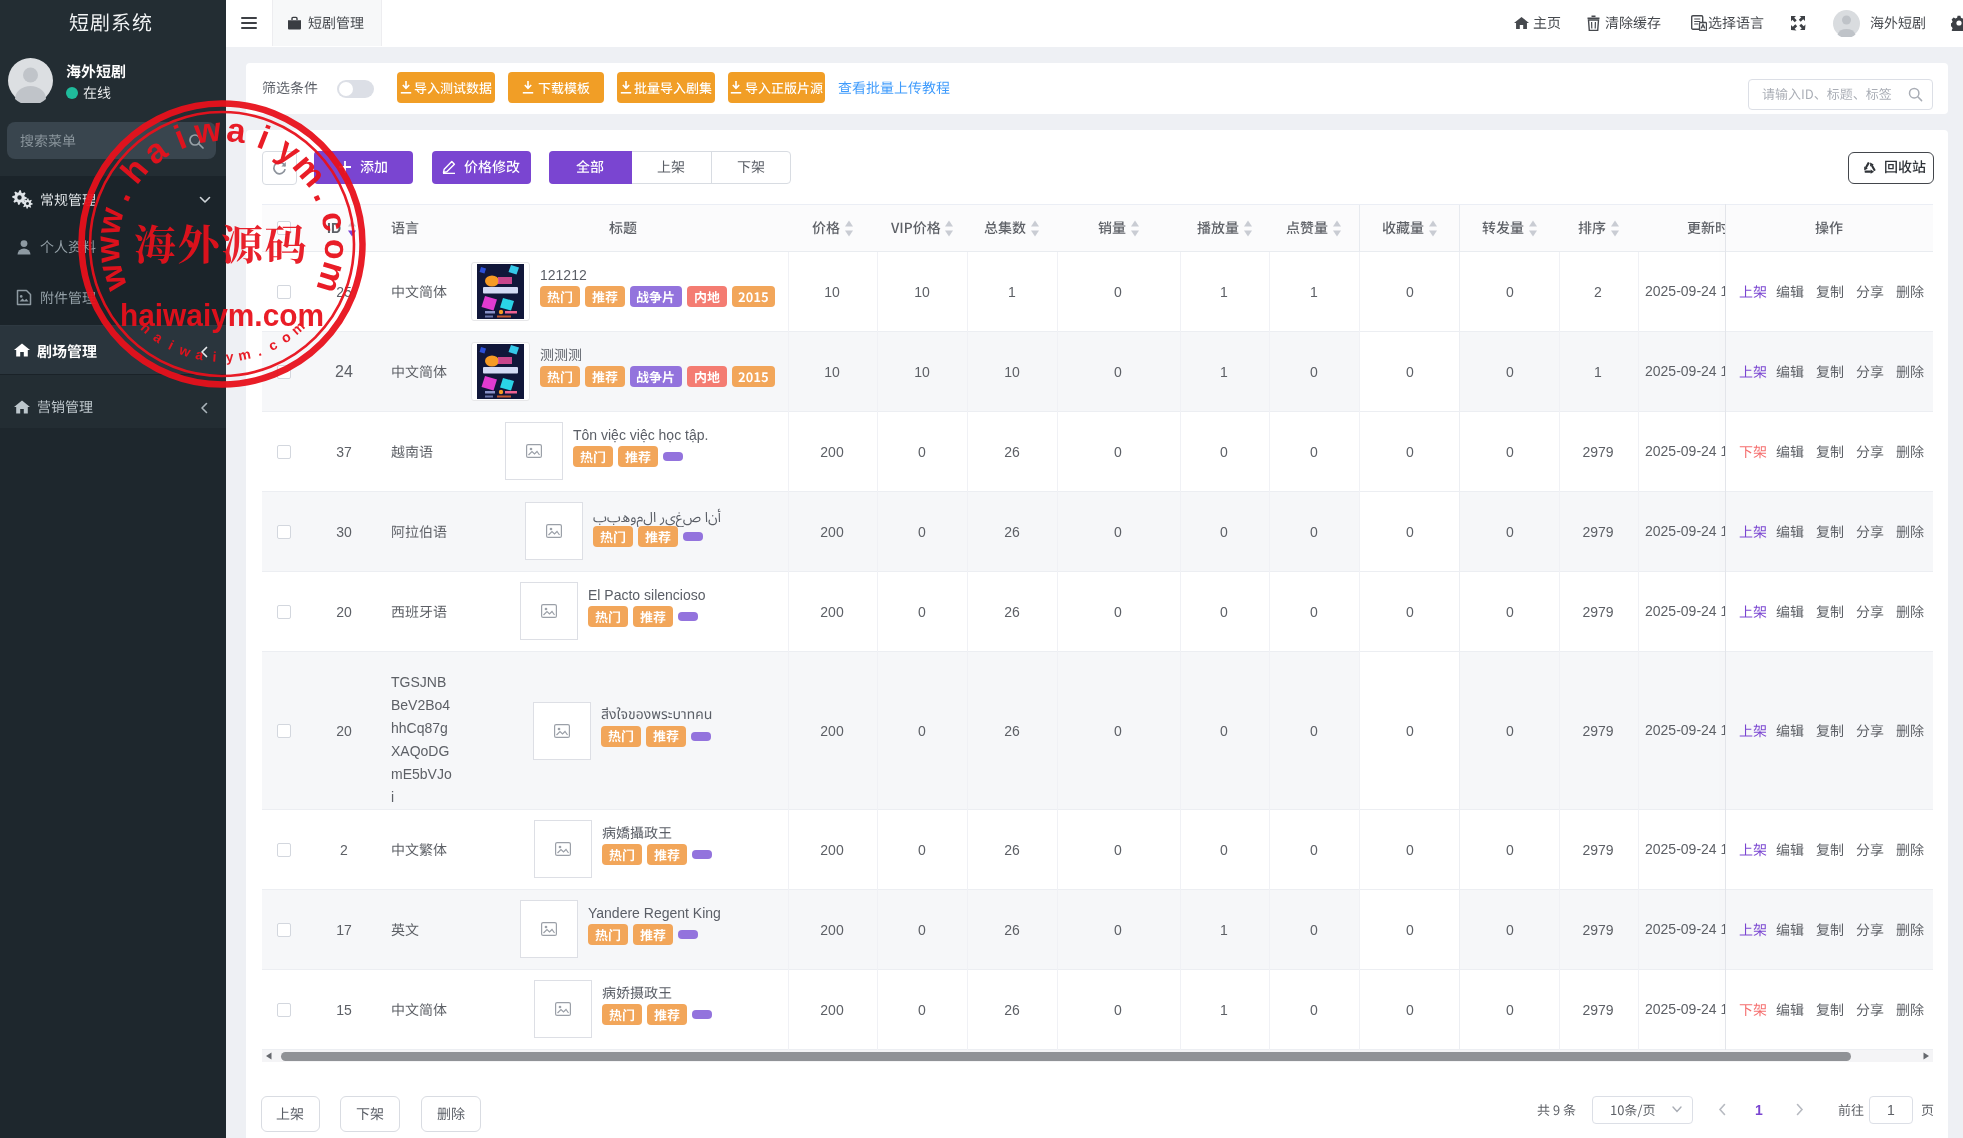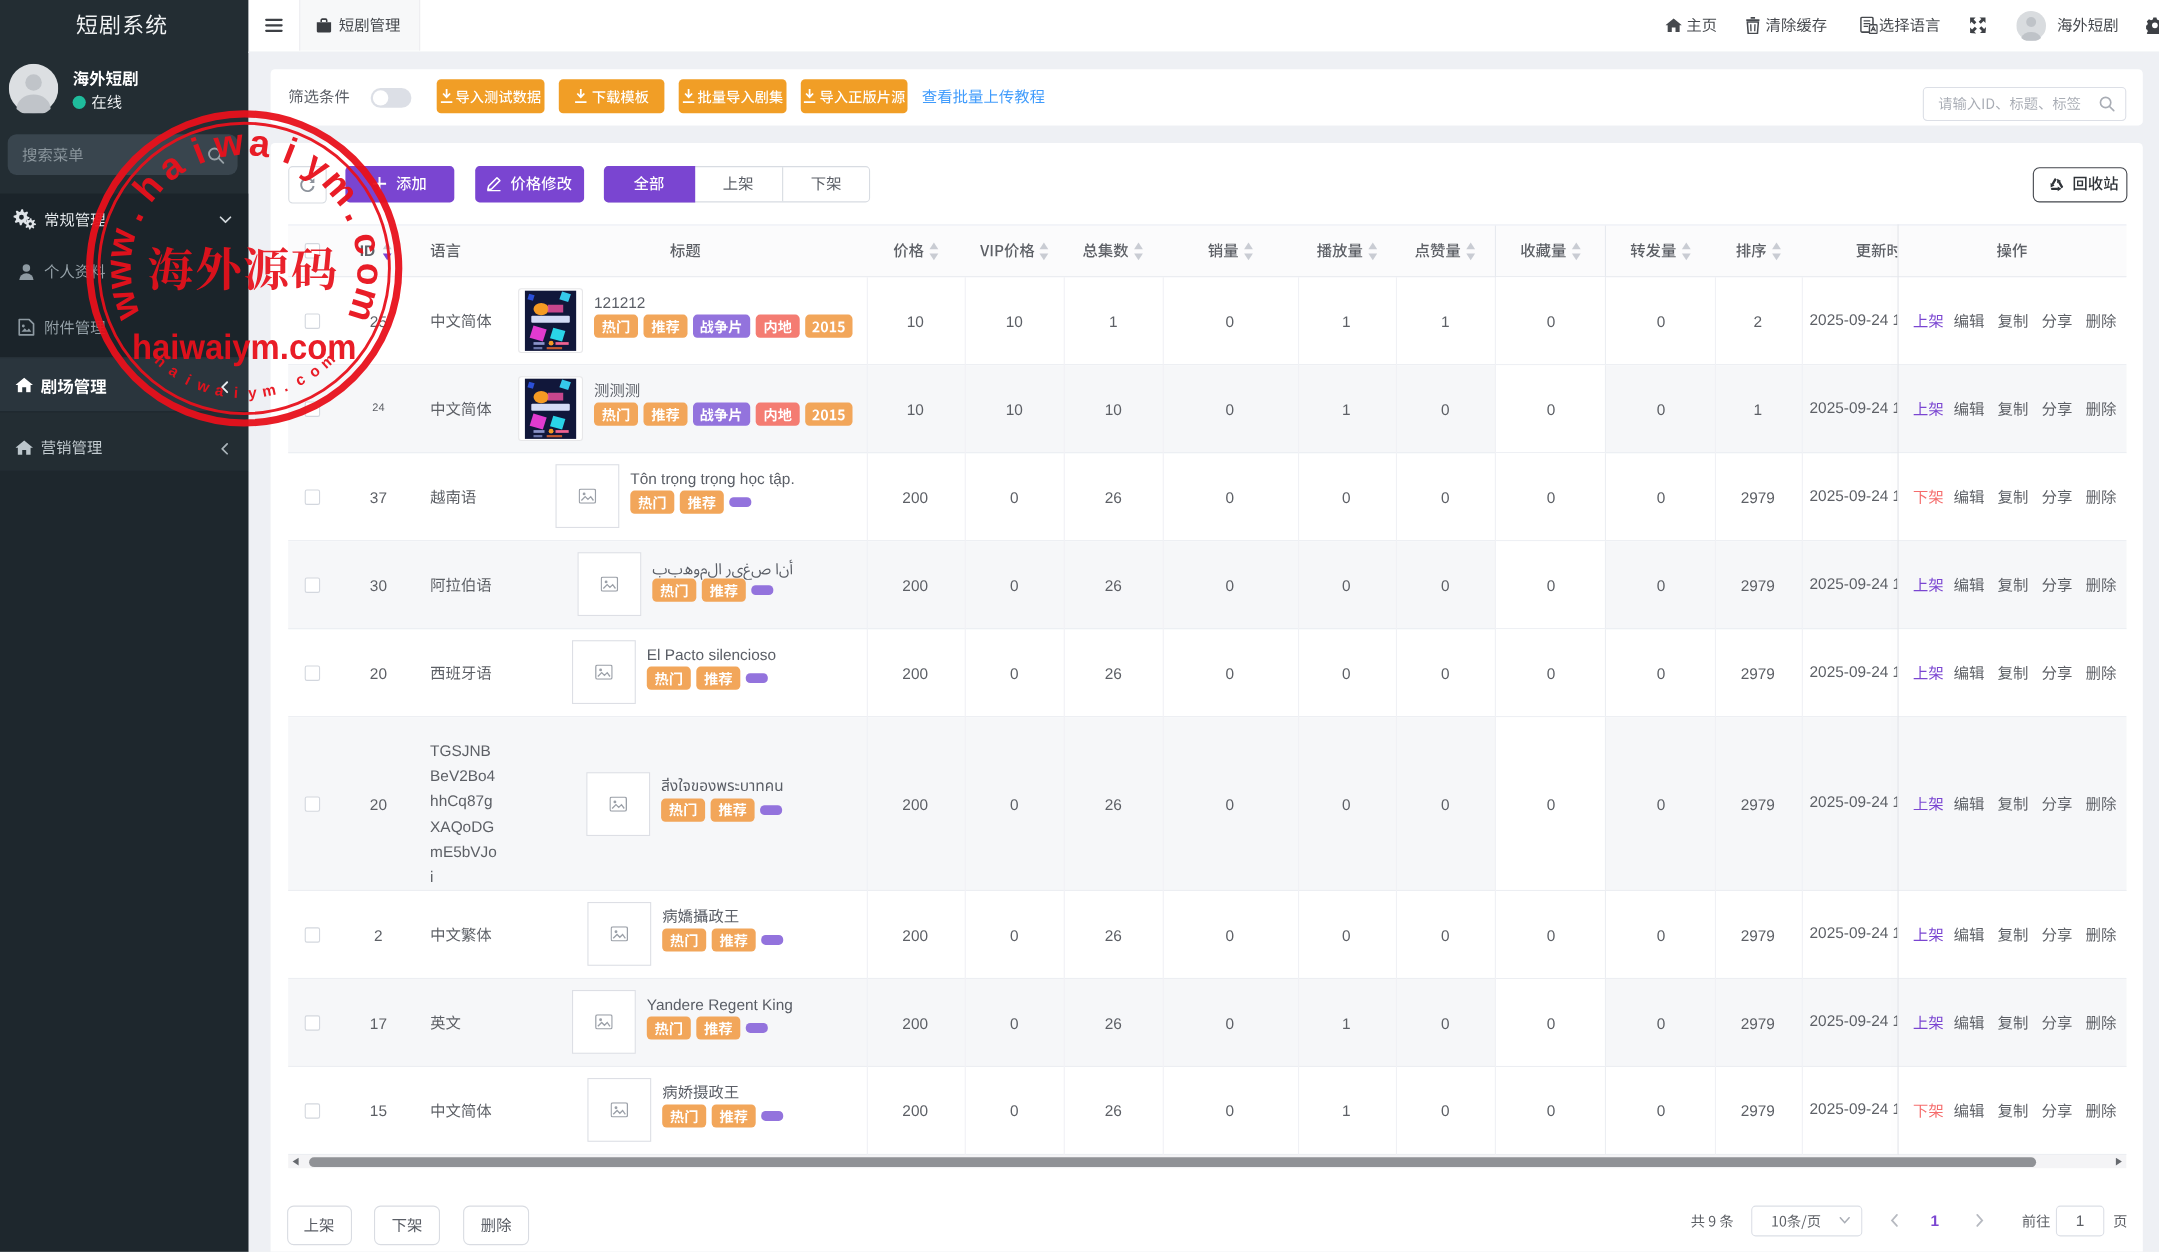--- a/index.html
+++ b/index.html
@@ -860,21 +860,21 @@
 <div style="position:absolute;font-size:14px;color:#5d6066;font-weight:400;font-family:Liberation Sans,sans-serif;line-height:18px;white-space:pre;left:1224px;top:283px;transform:translateX(-50%);">1</div>
 <div style="position:absolute;font-size:14px;color:#5d6066;font-weight:400;font-family:Liberation Sans,sans-serif;line-height:18px;white-space:pre;left:1314px;top:283px;transform:translateX(-50%);">1</div>
 <div style="position:absolute;font-size:14px;color:#5d6066;font-weight:400;font-family:Liberation Sans,sans-serif;line-height:18px;white-space:pre;left:1410px;top:283px;transform:translateX(-50%);">0</div>
 <div style="position:absolute;font-size:14px;color:#5d6066;font-weight:400;font-family:Liberation Sans,sans-serif;line-height:18px;white-space:pre;left:1510px;top:283px;transform:translateX(-50%);">0</div>
 <div style="position:absolute;font-size:14px;color:#5d6066;font-weight:400;font-family:Liberation Sans,sans-serif;line-height:18px;white-space:pre;left:1598px;top:283px;transform:translateX(-50%);">2</div>
 <div style="position:absolute;left:1645px;top:282px;width:80px;height:20px;overflow:hidden"><span style="font-family:'Liberation Sans',sans-serif;font-size:14px;color:#5d6066;white-space:pre">2025-09-24 10</span></div>
 <div style="position:absolute;left:262px;top:332px;width:1671px;height:80px;background:#f6f7f9"></div>
 <div style="position:absolute;left:262px;top:411px;width:1671px;height:1px;background:#eceef2"></div>
 <div style="position:absolute;left:1359px;top:332px;width:101px;height:79px;background:#ffffff;border-left:1px solid #eceef2;border-right:1px solid #eceef2;box-sizing:border-box"></div>
 <div style="position:absolute;left:277px;top:365px;width:14px;height:14px;border:1px solid #d3d7de;border-radius:2px;background:#fff;box-sizing:border-box"></div>
-<div style="position:absolute;font-size:10px;color:#5d6066;font-weight:400;font-family:Liberation Sans,sans-serif;line-height:18px;white-space:pre;left:344px;top:363px;transform:translateX(-50%);">24</div>
+<div style="position:absolute;font-size:16px;color:#5d6066;font-weight:400;font-family:Liberation Sans,sans-serif;line-height:18px;white-space:pre;left:344px;top:363px;transform:translateX(-50%);">24</div>
 <div style="position:absolute;left:391px;top:363px" class="">
     <svg width="56" height="19" viewBox="0 0 56 19" style="display:block">
       <g fill="#5d6066" transform="translate(0,14) scale(0.014000,-0.014000)">
         <use href="#g112" x="0"></use>
         <use href="#g113" x="1000"></use>
         <use href="#g114" x="2000"></use>
         <use href="#g115" x="3000"></use>
       </g>
     </svg>
   </div>
@@ -973,21 +973,21 @@
         <use href="#g37" x="2000"></use>
       </g>
     </svg>
   </div>
 <div style="position:absolute;left:505px;top:422px;width:58px;height:58px;background:#fff;border:1px solid #dddfe5;box-sizing:border-box"></div>
 <svg style="position:absolute;left:526px;top:444px" width="16" height="14" viewBox="0 0 16 14">
 <rect x="0.6" y="0.6" width="14.8" height="12.8" rx="1.5" fill="none" stroke="#9ba0a8" stroke-width="1.2"></rect>
 <circle cx="5" cy="5" r="1.3" fill="#9ba0a8"></circle>
 <path d="M2.5 11 l3.5-3.5 2.5 2.5 2.5-2.5 2.5 3.5" fill="none" stroke="#9ba0a8" stroke-width="1.2"></path>
 </svg>
-<div style="position:absolute;font-size:14px;color:#5a5e66;font-weight:400;font-family:Liberation Sans,sans-serif;line-height:18px;white-space:pre;left:573px;top:426px;">Tôn trọng trọng học tập.</div>
+<div style="position:absolute;font-size:14px;color:#5a5e66;font-weight:400;font-family:Liberation Sans,sans-serif;line-height:18px;white-space:pre;left:573px;top:426px;">Tôn việc việc học tập.</div>
 <div style="position:absolute;left:573px;top:446px;width:40px;height:21px;background:#f2a65a;border-radius:4px"></div>
 <div style="position:absolute;left:580px;top:449px" class="">
     <svg width="26" height="17" viewBox="0 0 26 17" style="display:block">
       <g fill="#ffffff" transform="translate(0,13) scale(0.013000,-0.013000)">
         <use href="#g116" x="0"></use>
         <use href="#g117" x="1000"></use>
       </g>
     </svg>
   </div>
 <div style="position:absolute;left:618px;top:446px;width:40px;height:21px;background:#f2a65a;border-radius:4px"></div>

